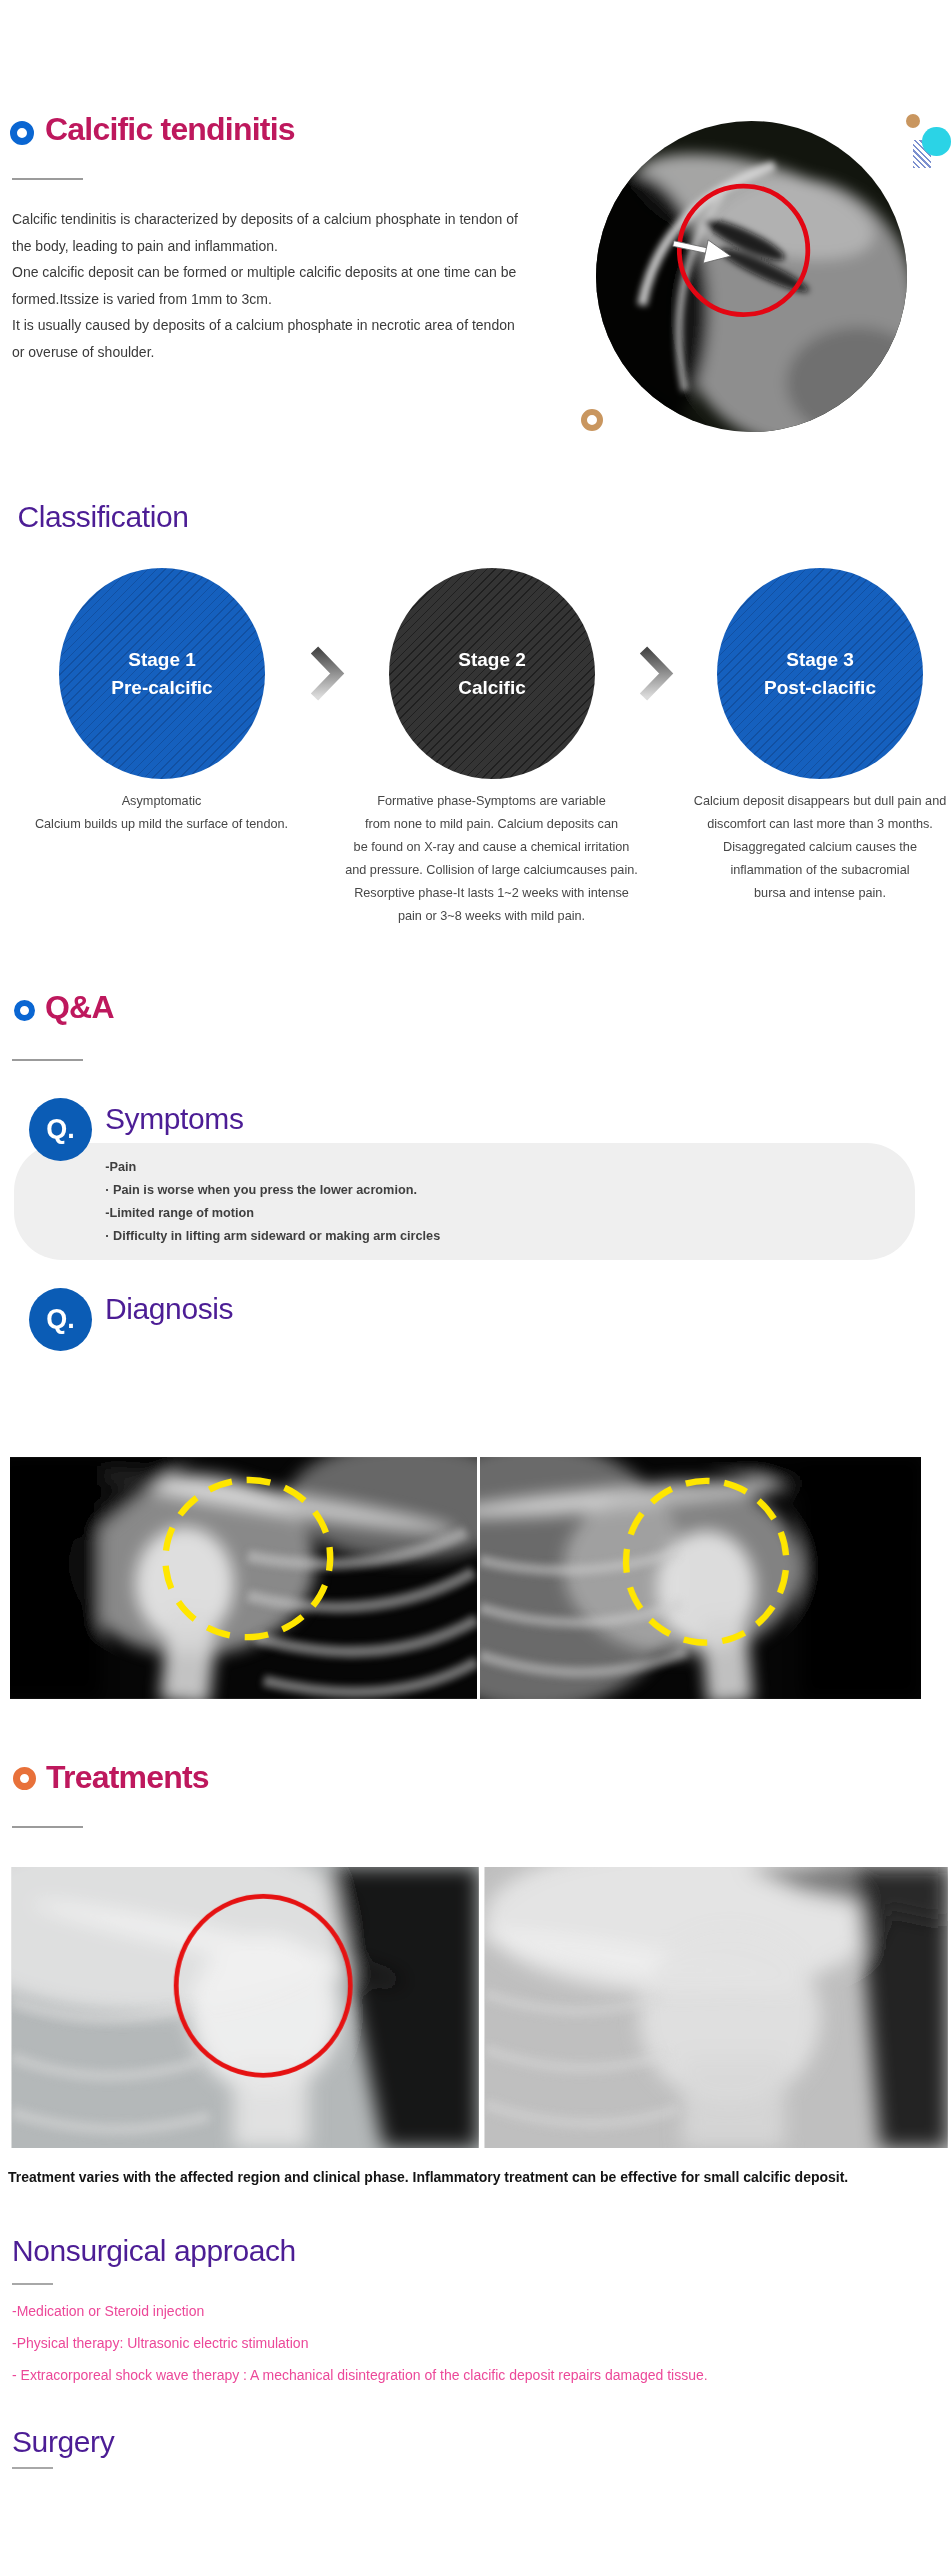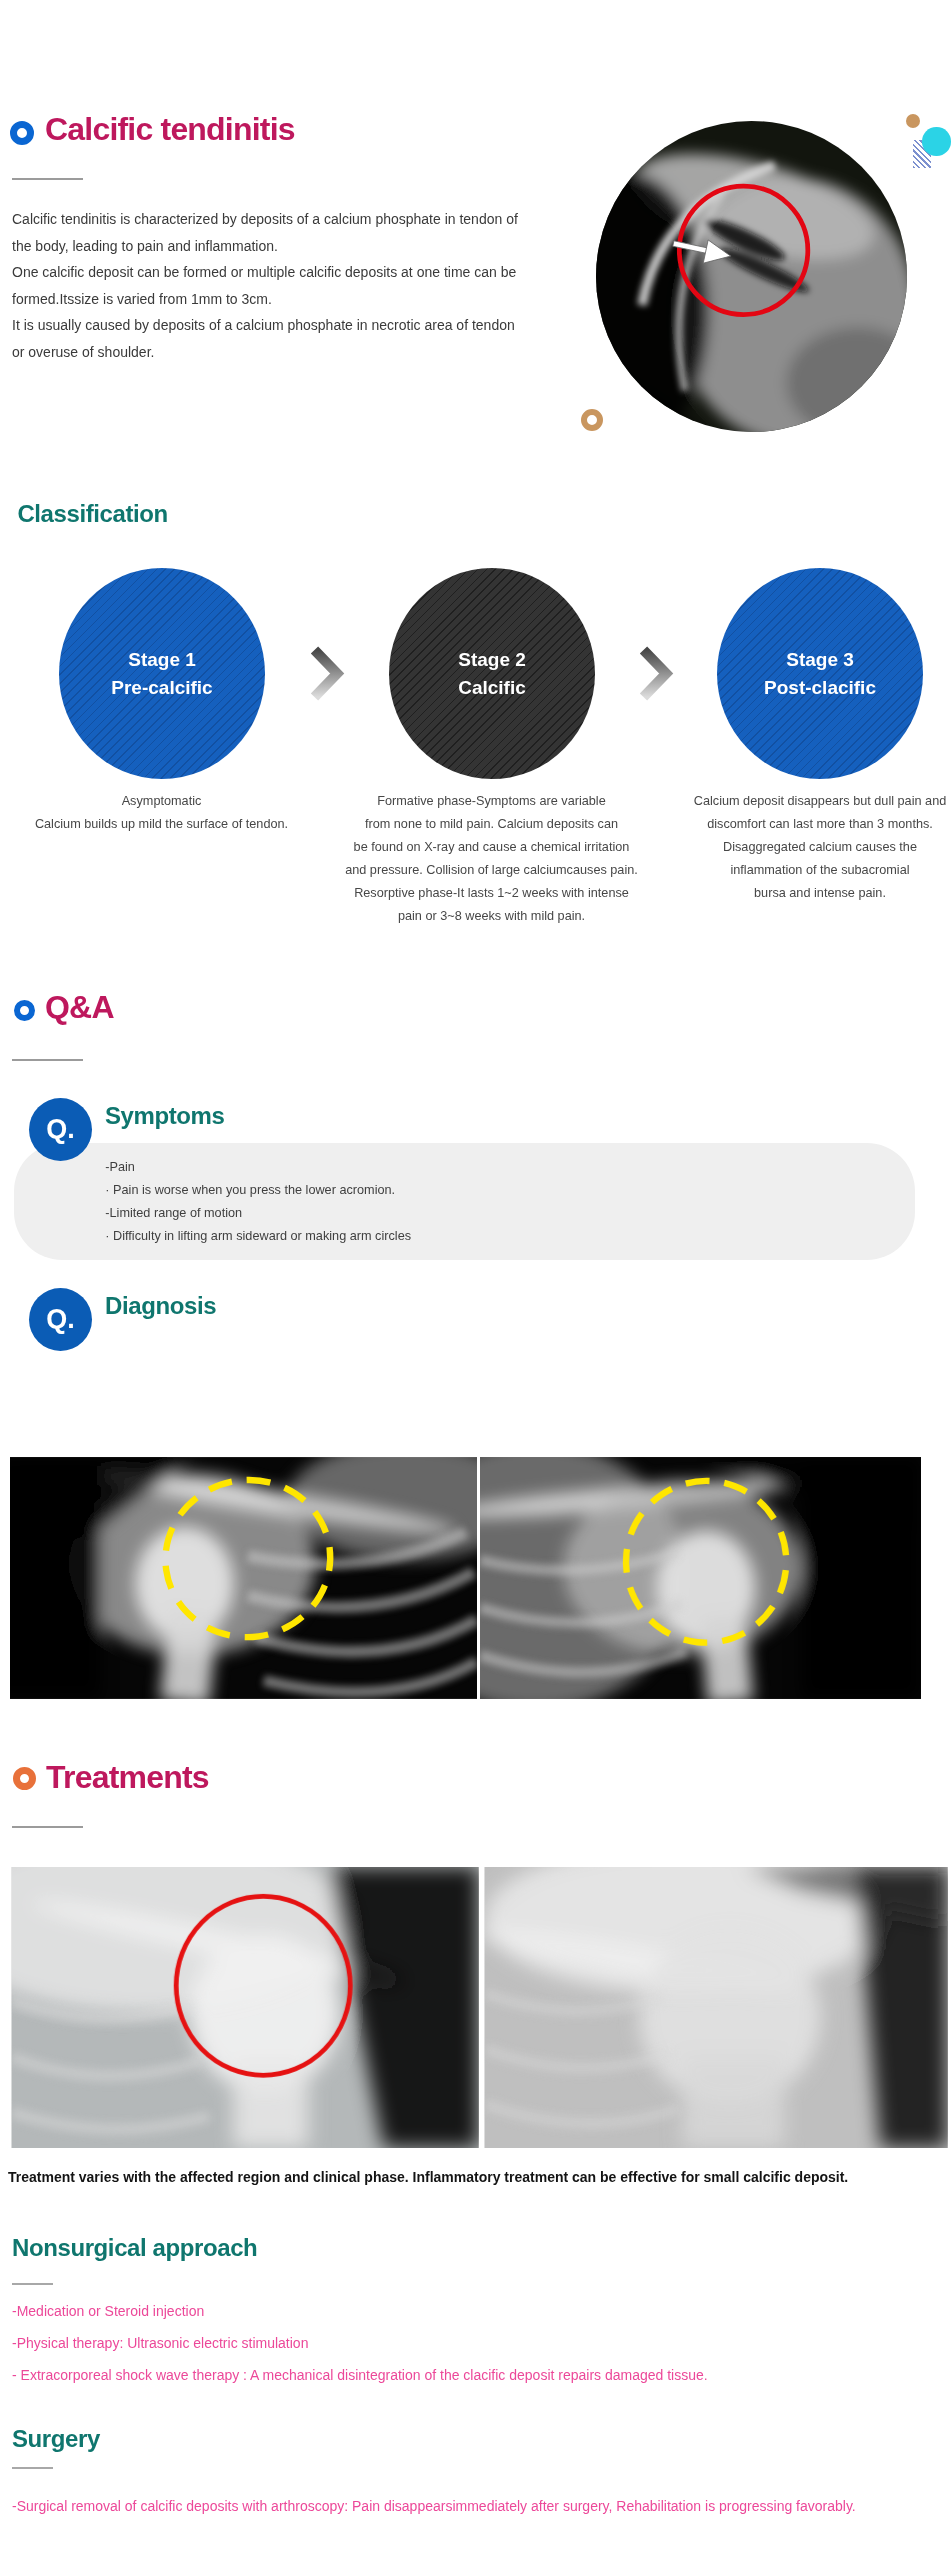--- a/index.html
+++ b/index.html
@@ -3,21 +3,21 @@
 <meta charset="utf-8">
 <style>
   html,body{margin:0;padding:0;background:#ffffff;}
   .page{position:relative;width:951px;height:2576px;background:#fff;overflow:hidden;
         font-family:"Liberation Sans",sans-serif;}
   .abs{position:absolute;}
   .donut{box-sizing:border-box;border-radius:50%;}
   .rule{height:1.6px;background:#9b9b9b;}
   .rule-short{height:1.6px;background:#a8a8a8;}
   .h-main{font-size:32px;font-weight:800;color:#be185d;letter-spacing:-0.8px;white-space:nowrap;}
-  .h-blue{font-size:24px;font-weight:700;color:#0f766e;letter-spacing:-0.4px;white-space:nowrap;}
+  .h-blue{font-size:30px;font-weight:400;color:#4c1d95;letter-spacing:-0.4px;white-space:nowrap;}
   .body-copy{font-size:14px;line-height:26.5px;color:#3a3a3a;white-space:nowrap;}
   .stage{width:206px;height:211px;border-radius:50%;display:flex;flex-direction:column;
          justify-content:center;align-items:center;color:#ffffff;font-weight:800;
          font-size:19px;line-height:28px;text-align:left;}
   .stage-blue{background-color:#1560BE;
      background-image:repeating-linear-gradient(135deg,rgba(6,24,62,0.22) 0px,rgba(6,24,62,0.22) 1.2px,rgba(0,0,0,0) 1.2px,rgba(0,0,0,0) 6.3px);}
   .stage-dark{background-color:#343434;
      background-image:repeating-linear-gradient(135deg,rgba(0,0,0,0.40) 0px,rgba(0,0,0,0.40) 1.2px,rgba(0,0,0,0) 1.2px,rgba(0,0,0,0) 6.3px);}
   .stage-desc{font-size:12.7px;line-height:23px;color:#474747;text-align:center;}
   .q-badge{width:63px;height:63px;border-radius:50%;background:#0B5CB5;color:#fff;
@@ -136,21 +136,21 @@
     <div>discomfort can last more than 3 months.</div>
     <div>Disaggregated calcium causes the</div>
     <div>inflammation of the subacromial</div>
     <div>bursa and intense pain.</div>
   </div>
 
   <div class="abs donut" style="left:13.5px;top:1000px;width:21.4px;height:21.4px;border:6.3px solid #0A66D2;"></div>
   <div class="abs h-main" style="left:45px;top:989px;">Q&amp;A</div>
   <div class="abs rule" style="left:12px;top:1059px;width:71px;"></div>
 
-  <div class="abs qa-box" style="left:14.3px;top:1143px;width:901px;height:117px;">
+  <div class="abs qa-box" style="left:14.3px;top:1143px;width:901px;height:117px;font-weight:bold;">
     <div class="qa-lines" style="padding:12.7px 24px 0 91px;">
       <div>-Pain</div>
       <div> · Pain is worse when you press the lower acromion.</div>
       <div>-Limited range of motion</div>
       <div> · Difficulty in lifting arm sideward or making arm circles</div>
     </div>
   </div>
   <div class="abs q-badge" style="left:29px;top:1098px;">
     <span>Q.</span>
   </div>
@@ -281,18 +281,15 @@
   <div class="abs h-blue" style="left:12px;top:2234px;">Nonsurgical approach</div>
   <div class="abs rule-short" style="left:12px;top:2283px;width:41px;"></div>
   <div class="abs list-copy" style="left:12px;top:2295px;">
     <div>-Medication or Steroid injection</div>
     <div>-Physical therapy: Ultrasonic electric stimulation</div>
     <div>- Extracorporeal shock wave therapy : A mechanical disintegration of the clacific deposit repairs damaged tissue.</div>
   </div>
 
   <div class="abs h-blue" style="left:12px;top:2425px;">Surgery</div>
   <div class="abs rule-short" style="left:12px;top:2467px;width:41px;"></div>
-  <div class="abs list-copy" style="left:12px;top:2490px;">
-    <div>-Surgical removal of calcific deposits with arthroscopy: Pain disappearsimmediately after surgery, Rehabilitation is progressing favorably.</div>
-  </div>
 
 </div>
 
 
 </body></html>

